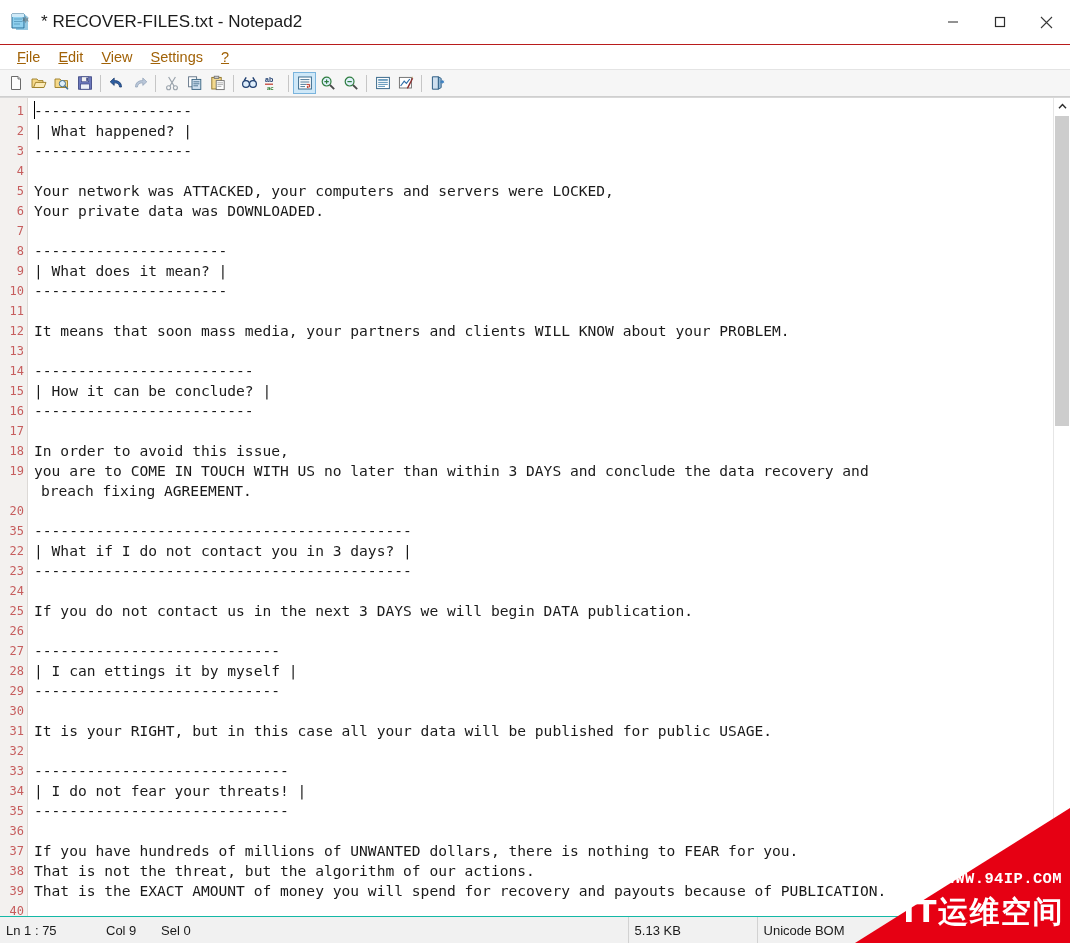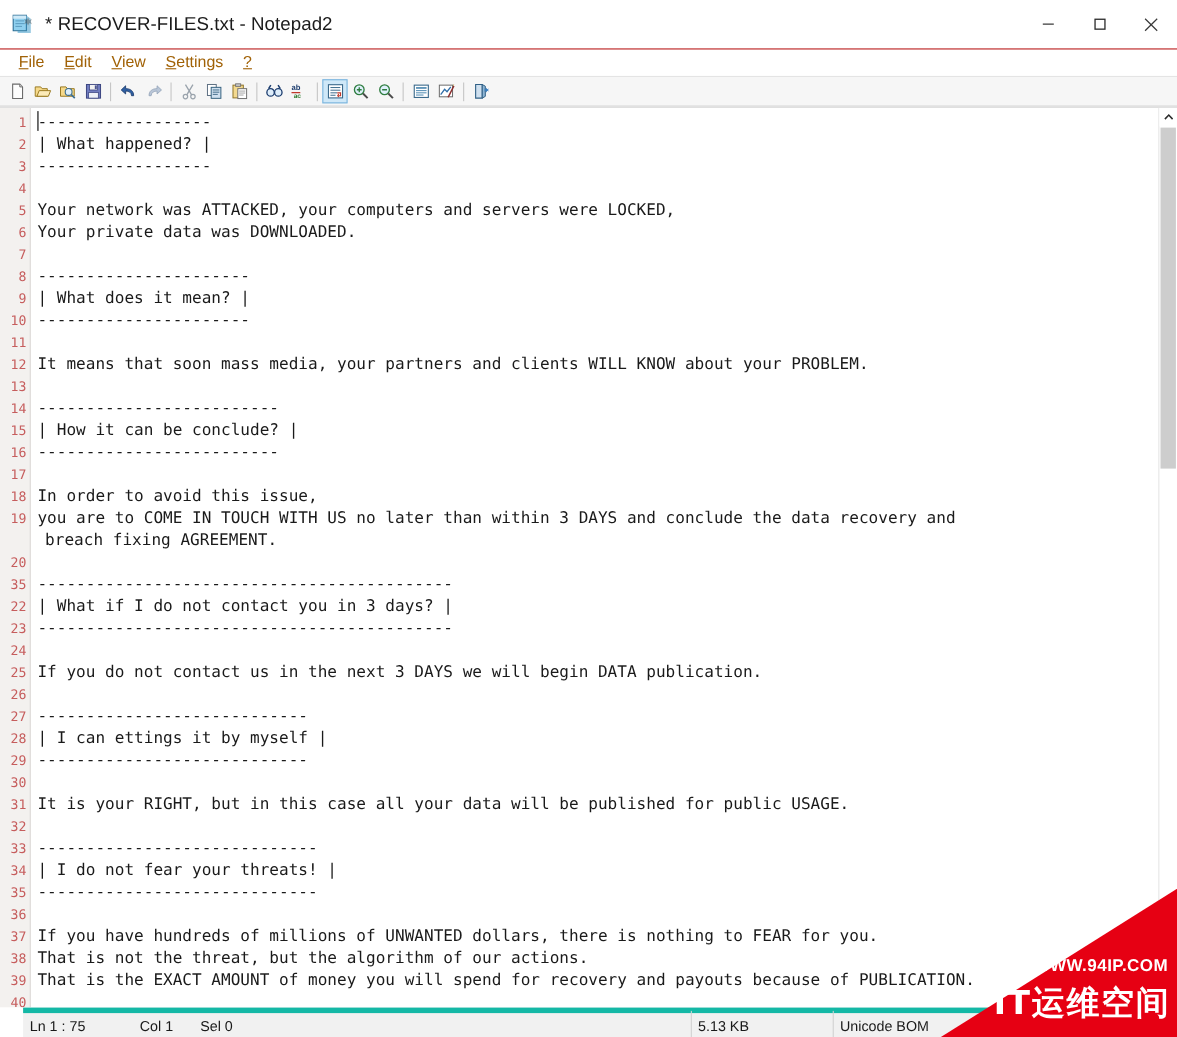--- a/index.html
+++ b/index.html
@@ -201,26 +201,25 @@
     cursor: default;
   }
 
   
   .statusbar {
     height: 27px;
     flex: 0 0 27px;
     display: flex;
     align-items: center;
     background: #f1f1f1;
-    border-top: 5px solid #14b8a6;
+    border-top: 1px solid #14b8a6;
     font-size: 13px;
     color: #1a1a1a;
     box-sizing: border-box;
     position: relative;
-    margin-left: 21px;
   }
   .sb-cell {
     padding: 0 6px;
     height: 27px;
     display: flex;
     align-items: center;
     white-space: nowrap;
     box-sizing: border-box;
   }
   .sb-sep {
@@ -254,21 +253,21 @@
     background: #e60013;
     clip-path: polygon(100% 0%, 100% 100%, 0% 100%);
   }
   .wm-url {
     position: absolute;
     right: 8px;
     top: 62px;
     width: 100%;
     text-align: right;
     color: #ffffff;
-    font-family: Liberation Sans, sans-serif;
+    font-family: Liberation Mono, monospace;
     font-weight: bold;
     font-size: 15.5px;
     letter-spacing: 0.4px;
   }
   .wm-cn {
     position: absolute;
     right: 6px;
     top: 84px;
     width: 100%;
     text-align: right;
@@ -561,21 +560,21 @@
       <div class="vs-down">
         <svg width="9" height="7" viewBox="0 0 9 7">
           <path d="M1 1.7 L4.5 5.4 L8 1.7" stroke="#2b2b2b" stroke-width="1.4" fill="none"></path>
         </svg>
       </div>
     </div>
   </div>
 
   <div class="statusbar">
     <div class="sb-cell sb-pos">Ln 1 : 75</div>
-    <div class="sb-cell sb-col">Col 1</div>
+    <div class="sb-cell sb-col">Col 9</div>
     <div class="sb-cell sb-sel">Sel 0</div>
     <div class="sb-sep"></div>
     <div class="sb-cell sb-size">5.13 KB</div>
     <div class="sb-sep"></div>
     <div class="sb-cell sb-enc">Unicode BOM</div>
     <div class="sb-sep"></div>
     <div class="sb-cell sb-eol">CR+LF</div>
     <div class="sb-cell sb-ins">INS</div>
     <div class="sb-sep"></div>
     <div class="sb-cell sb-scheme">Default Text</div>

